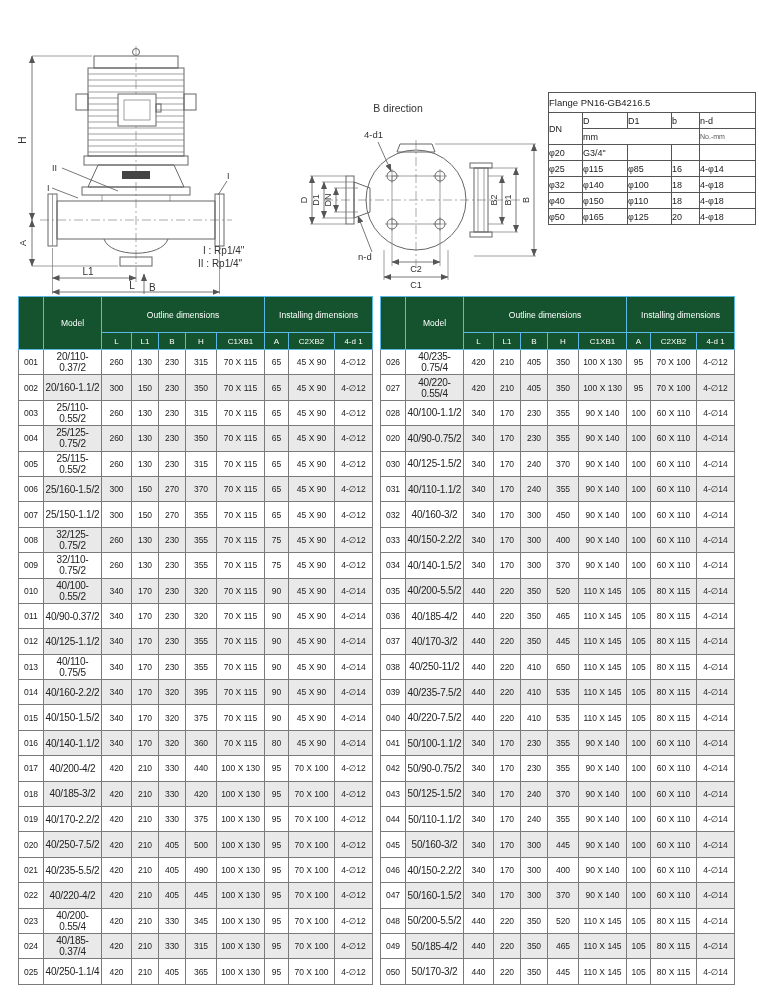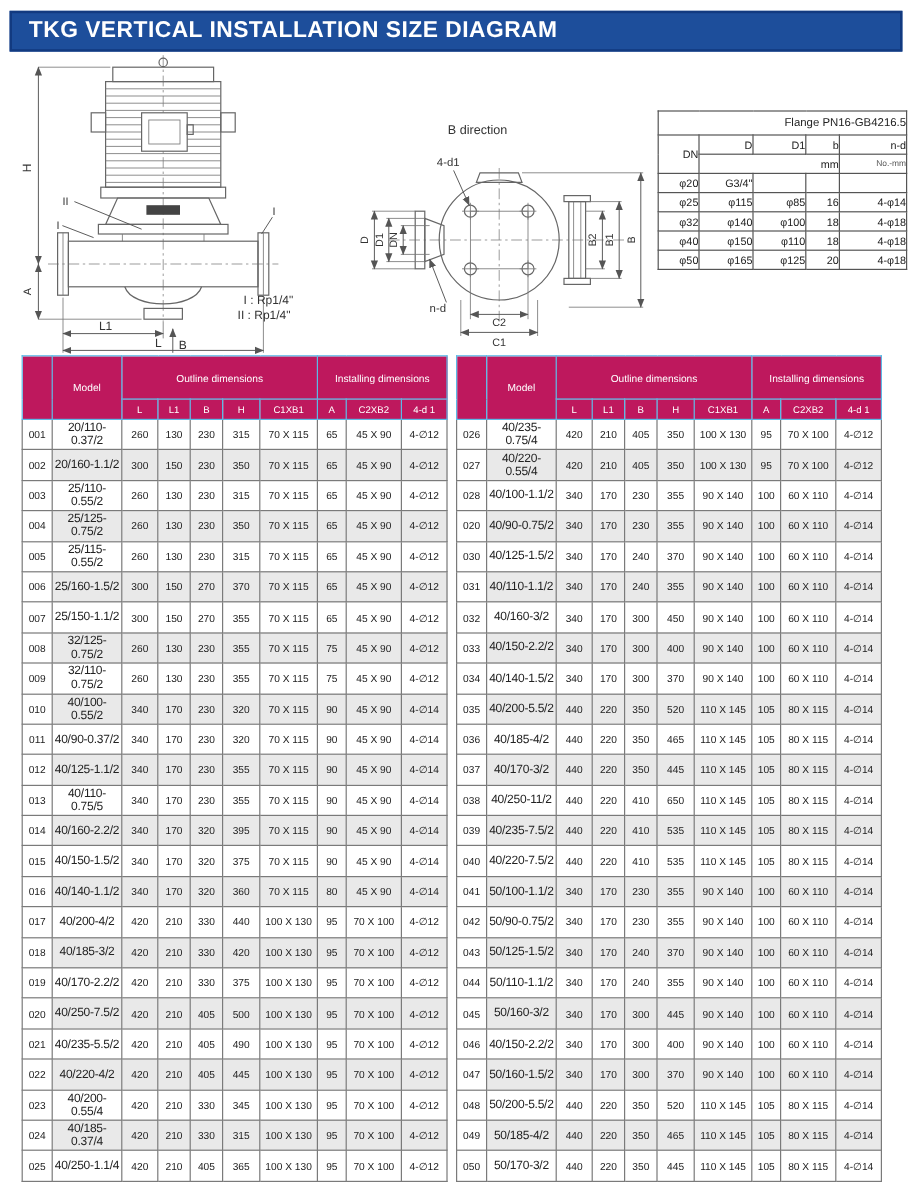--- a/index.html
+++ b/index.html
@@ -18,43 +18,42 @@
   svg text{fill:#333;font-family:"Liberation Sans",sans-serif}
   .draw{stroke:#666;fill:none;stroke-width:1}
   .thin{stroke:#777;fill:none;stroke-width:.7}
   .dim{stroke:#555;fill:none;stroke-width:.8}
   .cl{stroke:#888;fill:none;stroke-width:.7;stroke-dasharray:9 3 2 3}
   .dark{fill:#444;stroke:none}
   .white{fill:#fff}
 
   .flange-table{position:absolute;left:548px;top:92px;width:207px;border-collapse:collapse;
     table-layout:fixed;font-size:9px;color:#222;background:#fff}
-  .flange-table td{border:1px solid #555;text-align:right;height:16px;padding:0}
+  .flange-table td{border:1px solid #555;text-align:left;height:16px;padding:0}
   .flange-table .flange-title{height:20px;font-size:9.5px}
   .flange-table .small{font-size:7px;color:#555}
 
   .main-table{position:absolute;top:296px;width:354px;border-collapse:collapse;
     table-layout:fixed;font-size:8.5px;color:#222;border:1px solid #444;background:#fff}
   .main-table.left{left:18px}
   .main-table.right{left:380px}
-  .main-table th{background:#be185d;color:#fff;font-weight:normal;border:1px solid #5cb9e6;
+  .main-table th{background:#14532d;color:#fff;font-weight:normal;border:1px solid #5cb9e6;
     font-size:8.5px;padding:0}
   .main-table thead tr:first-child th{height:36px}
   .main-table thead tr:last-child th{height:17px;font-size:8px}
   .main-table td{border:1px solid #7a7a7a;text-align:center;height:25.4px;padding:0}
   .main-table tbody tr:nth-child(even) td{background:#e9e9e9}
   .main-table td.no-cell{background:#fff !important}
   .main-table td.model-cell{font-size:10px;letter-spacing:-.2px}
 </style>
 </head>
 <body>
 
 <div class="page">
 
-  <div class="title-bar">TKG VERTICAL INSTALLATION SIZE DIAGRAM</div>
 
   <svg style="left:18px;top:44px" width="250" height="252" viewBox="0 0 250 252">
     <defs>
       <marker id="ah" viewBox="0 0 8 8" refX="7" refY="4" markerWidth="8" markerHeight="8" orient="auto-start-reverse" markerUnits="userSpaceOnUse">
         <path d="M0,1 L7.5,4 L0,7 z" fill="#555"></path>
       </marker>
     </defs>
 
     <path class="cl" d="M118,2 V224 M22,176 H214"></path>
 

